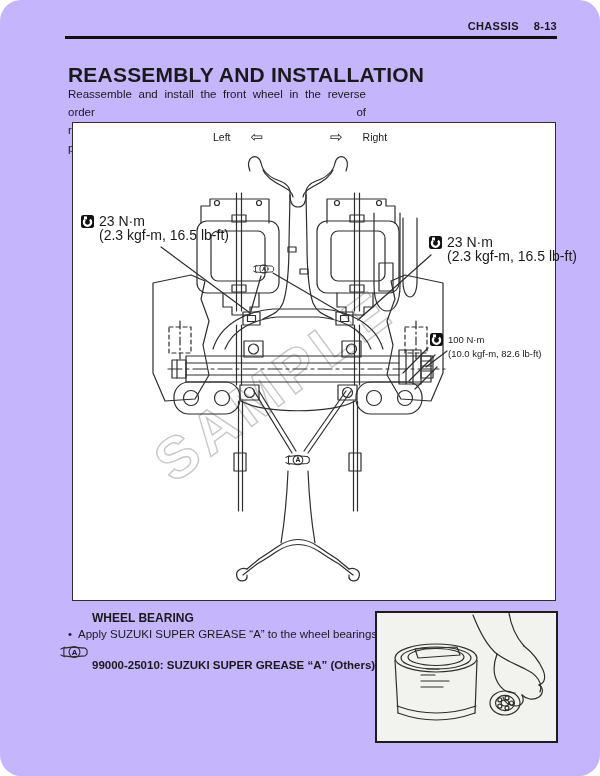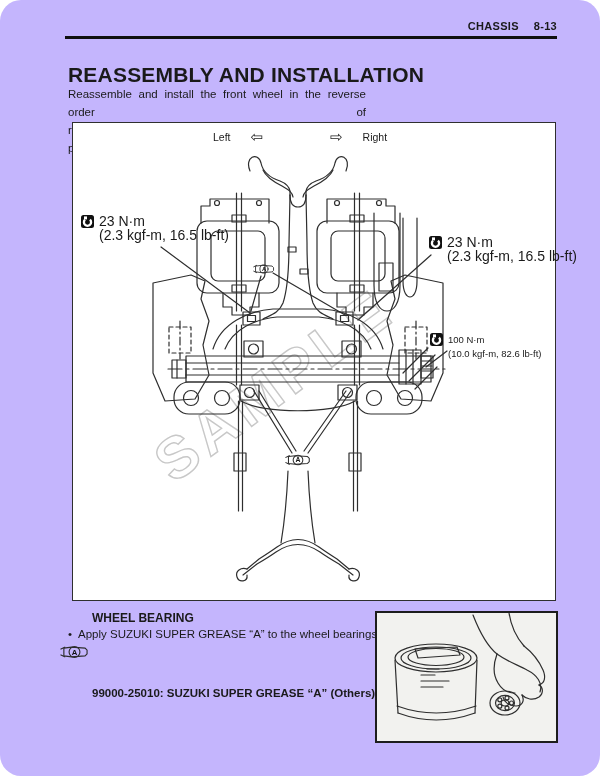--- a/index.html
+++ b/index.html
@@ -24,21 +24,21 @@
   .callout{position:absolute;font-size:14px;line-height:13.5px;white-space:nowrap;}
   .callout .row1{display:flex;align-items:center;gap:5px;}
   .callout .row2{margin-left:18px;text-align:center;}
   .callout.c3{font-size:9.5px;}
   .tq-icon{width:13px;height:13px;display:inline-block;flex:0 0 13px;}
   
   .wb-head{position:absolute;top:611px;left:68px;font-size:12px;font-weight:bold;margin-left:24px;}
   .wb-bullet{position:absolute;top:628px;left:68px;font-size:11.5px;display:flex;gap:6px;}
   .wb-grease-icon{position:absolute;top:644px;left:60px;}
   .wb-part{position:absolute;left:92px;font-size:11.5px;font-weight:bold;white-space:nowrap;}
-  .wb-p1{top:643px;} .wb-p2{top:687px;}
+  .wb-p1{top:643px;} .wb-p2{top:659px;}
   
   .illus-box{position:absolute;top:611px;left:375px;width:179px;height:128px;
              border:2px solid #1d1d1d;background:#f2f2ef;}
   
   .line-art path,.line-art rect,.line-art circle,.line-art ellipse,.line-art line,.line-art polyline{
      fill:none;stroke:#2e2e2e;stroke-width:1.2;stroke-linejoin:round;stroke-linecap:round;}
   .watermark-text{font-family:"Liberation Sans",sans-serif;font-size:58px;font-weight:bold;
      fill:none;stroke:#c8c8c8;stroke-width:1.4;letter-spacing:6px;}
 </style>
 </head>

